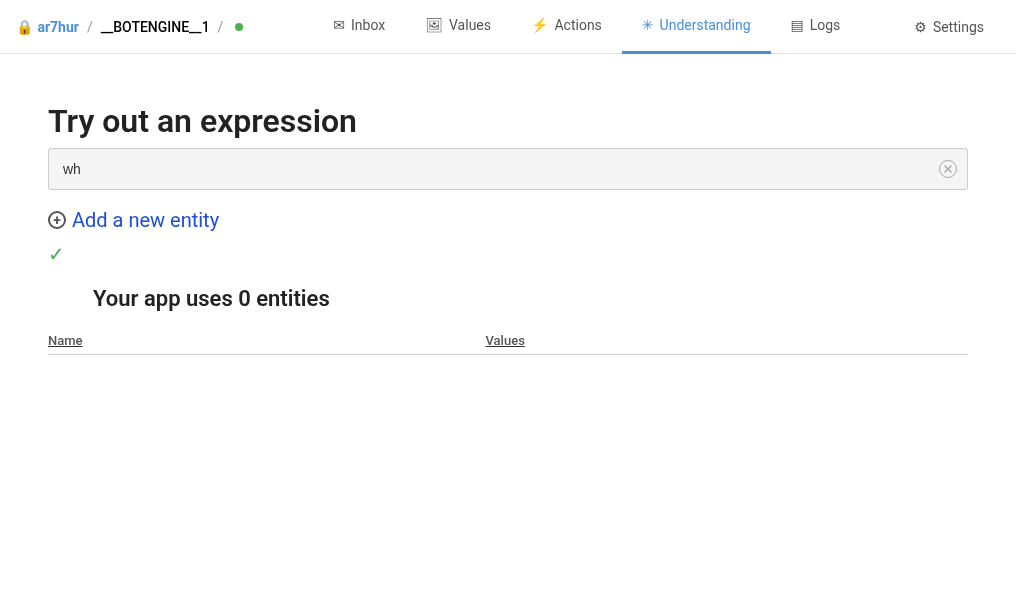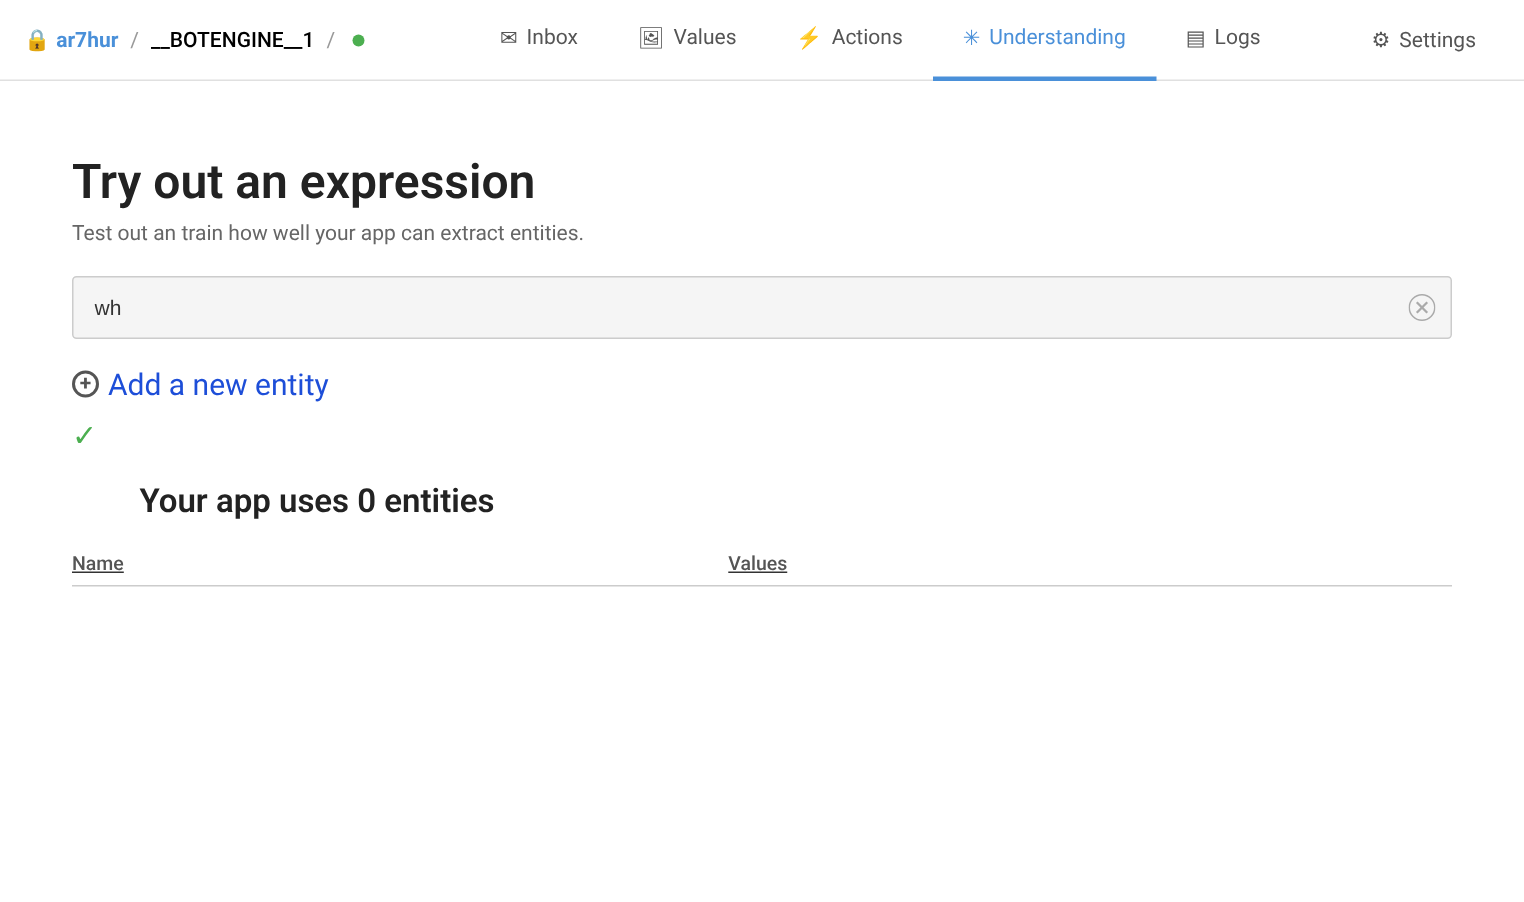--- a/index.html
+++ b/index.html
@@ -241,21 +241,20 @@
   </div>
 
   <div class="nav-settings">
     <span>⚙</span>
     <span>Settings</span>
   </div>
 </nav>
 
 <main class="main-content">
   <h1 class="page-title">Try out an expression</h1>
-  <p class="page-subtitle">Test out an train how well your app can extract entities.</p>
 
   <div class="expression-input-wrapper">
     <input type="text" class="expression-input" value="wh" style="">
     <span class="clear-icon">
       <svg width="18" height="18" viewBox="0 0 18 18" fill="none" xmlns="http://www.w3.org/2000/svg">
         <circle cx="9" cy="9" r="8.5" stroke="#aaa"></circle>
         <line x1="5.5" y1="5.5" x2="12.5" y2="12.5" stroke="#aaa" stroke-width="1.5"></line>
         <line x1="12.5" y1="5.5" x2="5.5" y2="12.5" stroke="#aaa" stroke-width="1.5"></line>
       </svg>
     </span>

